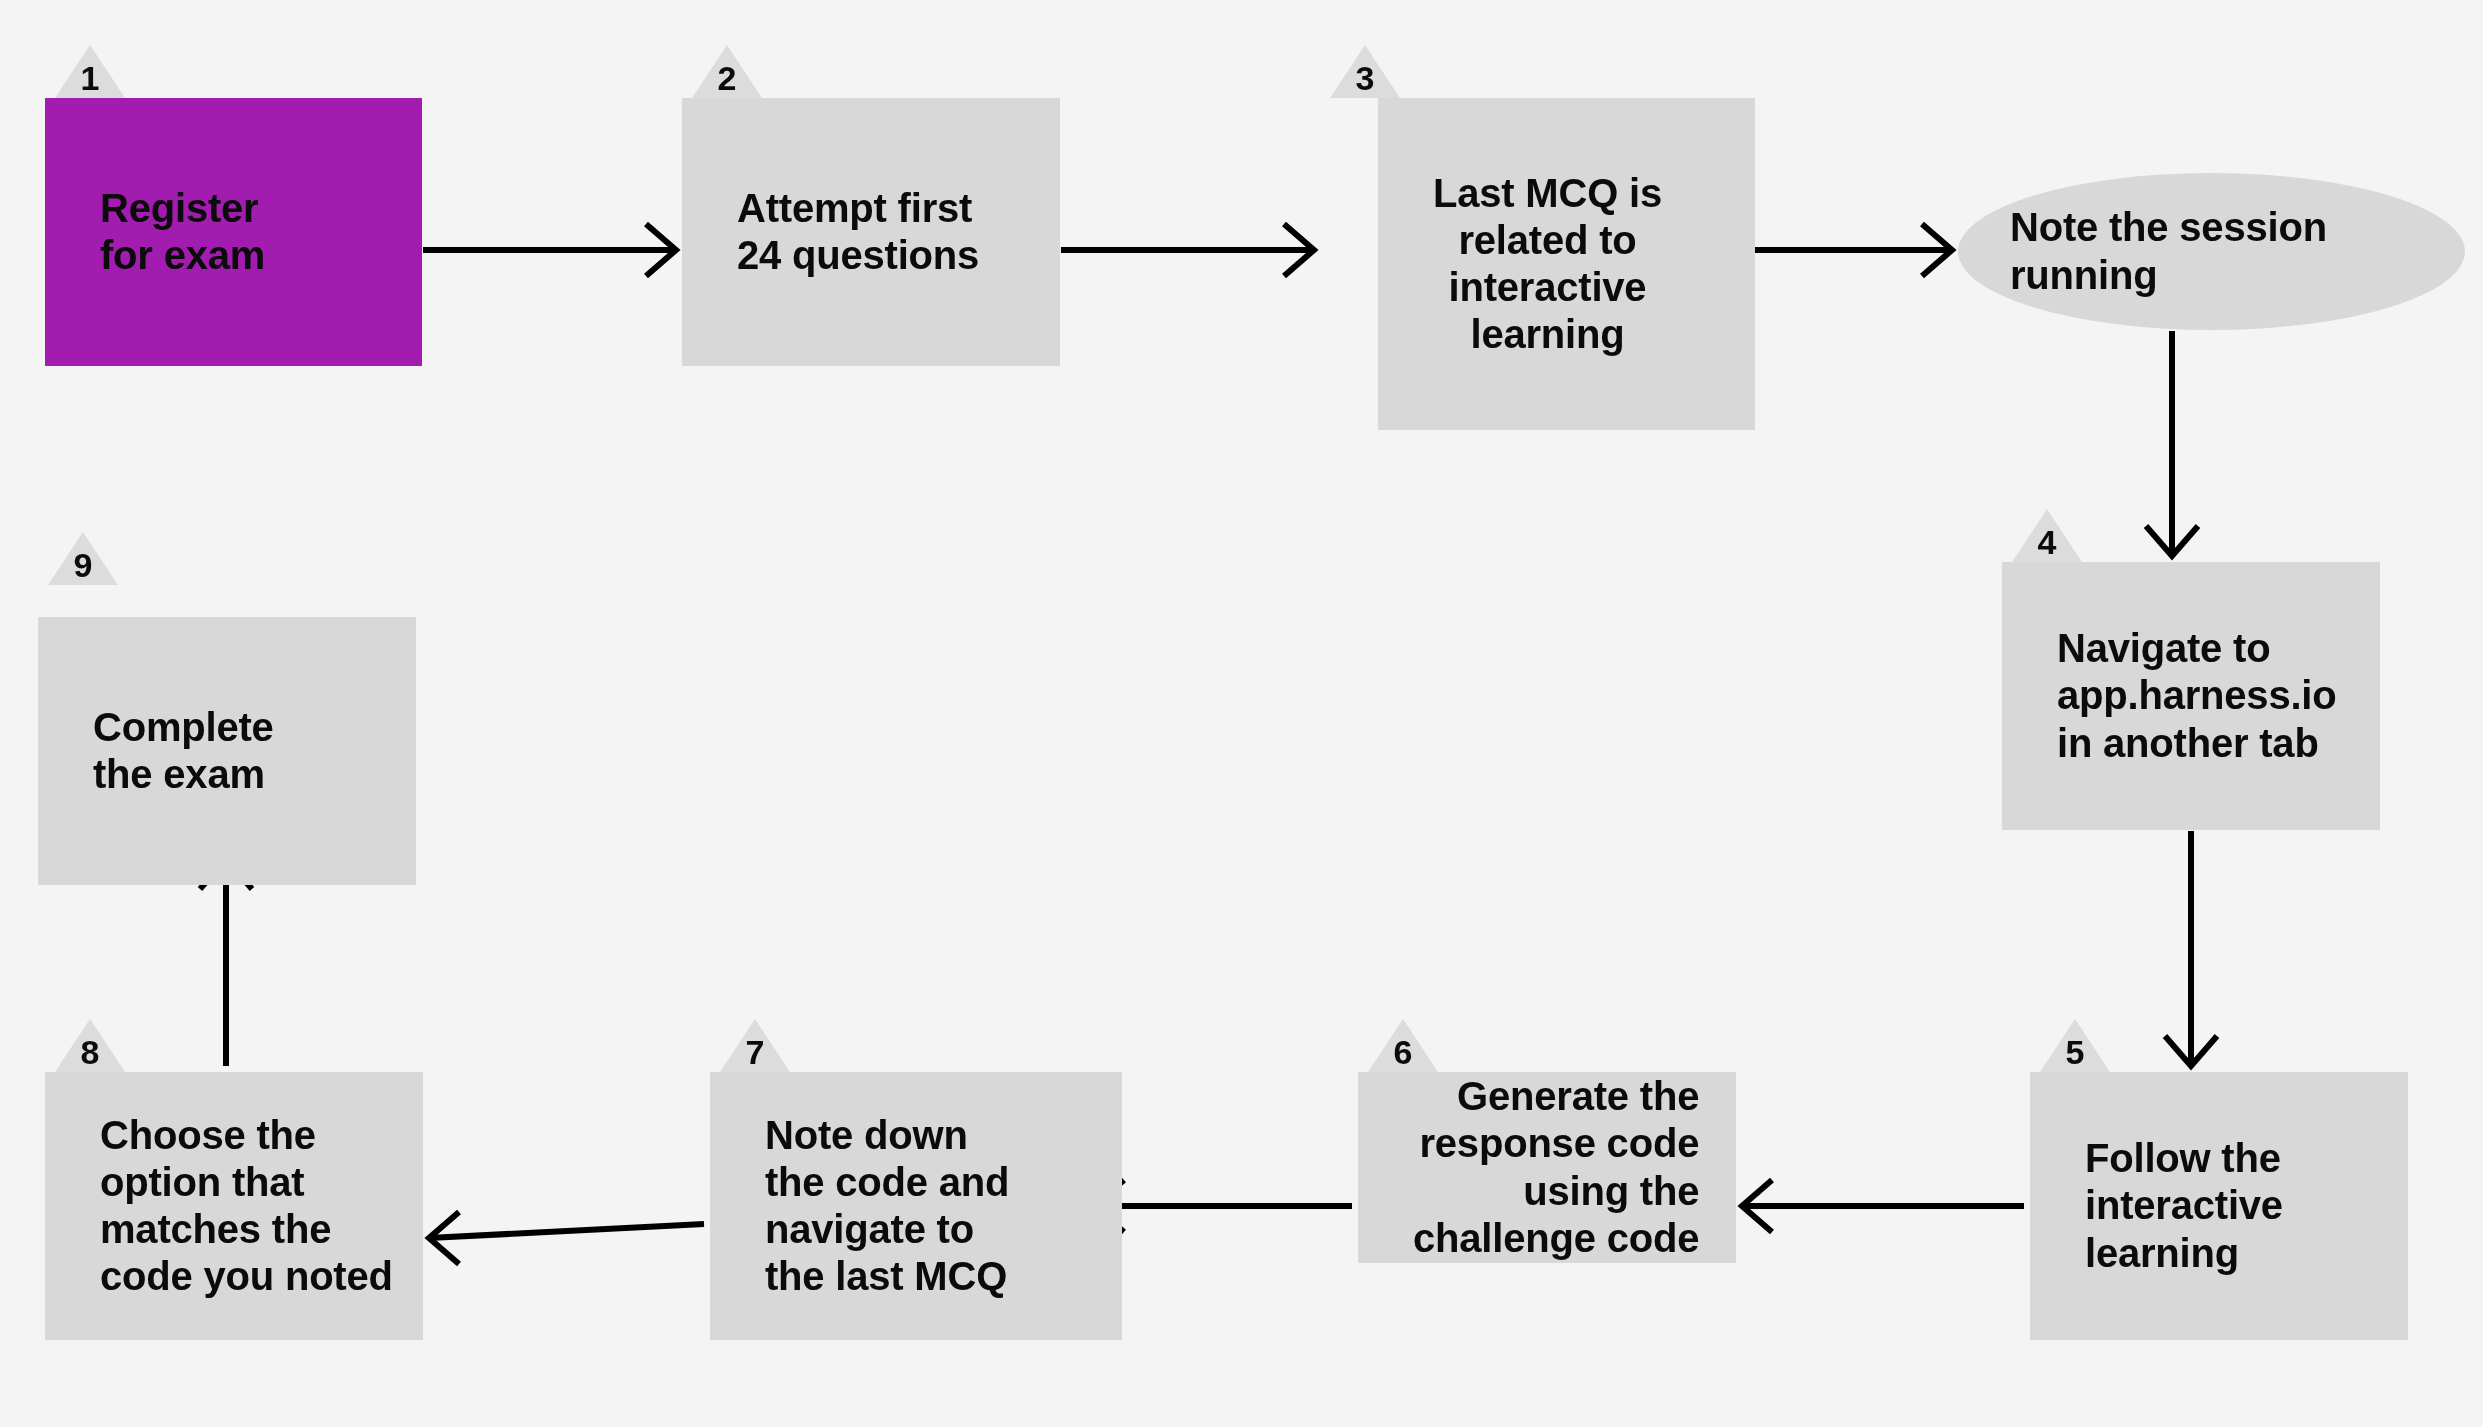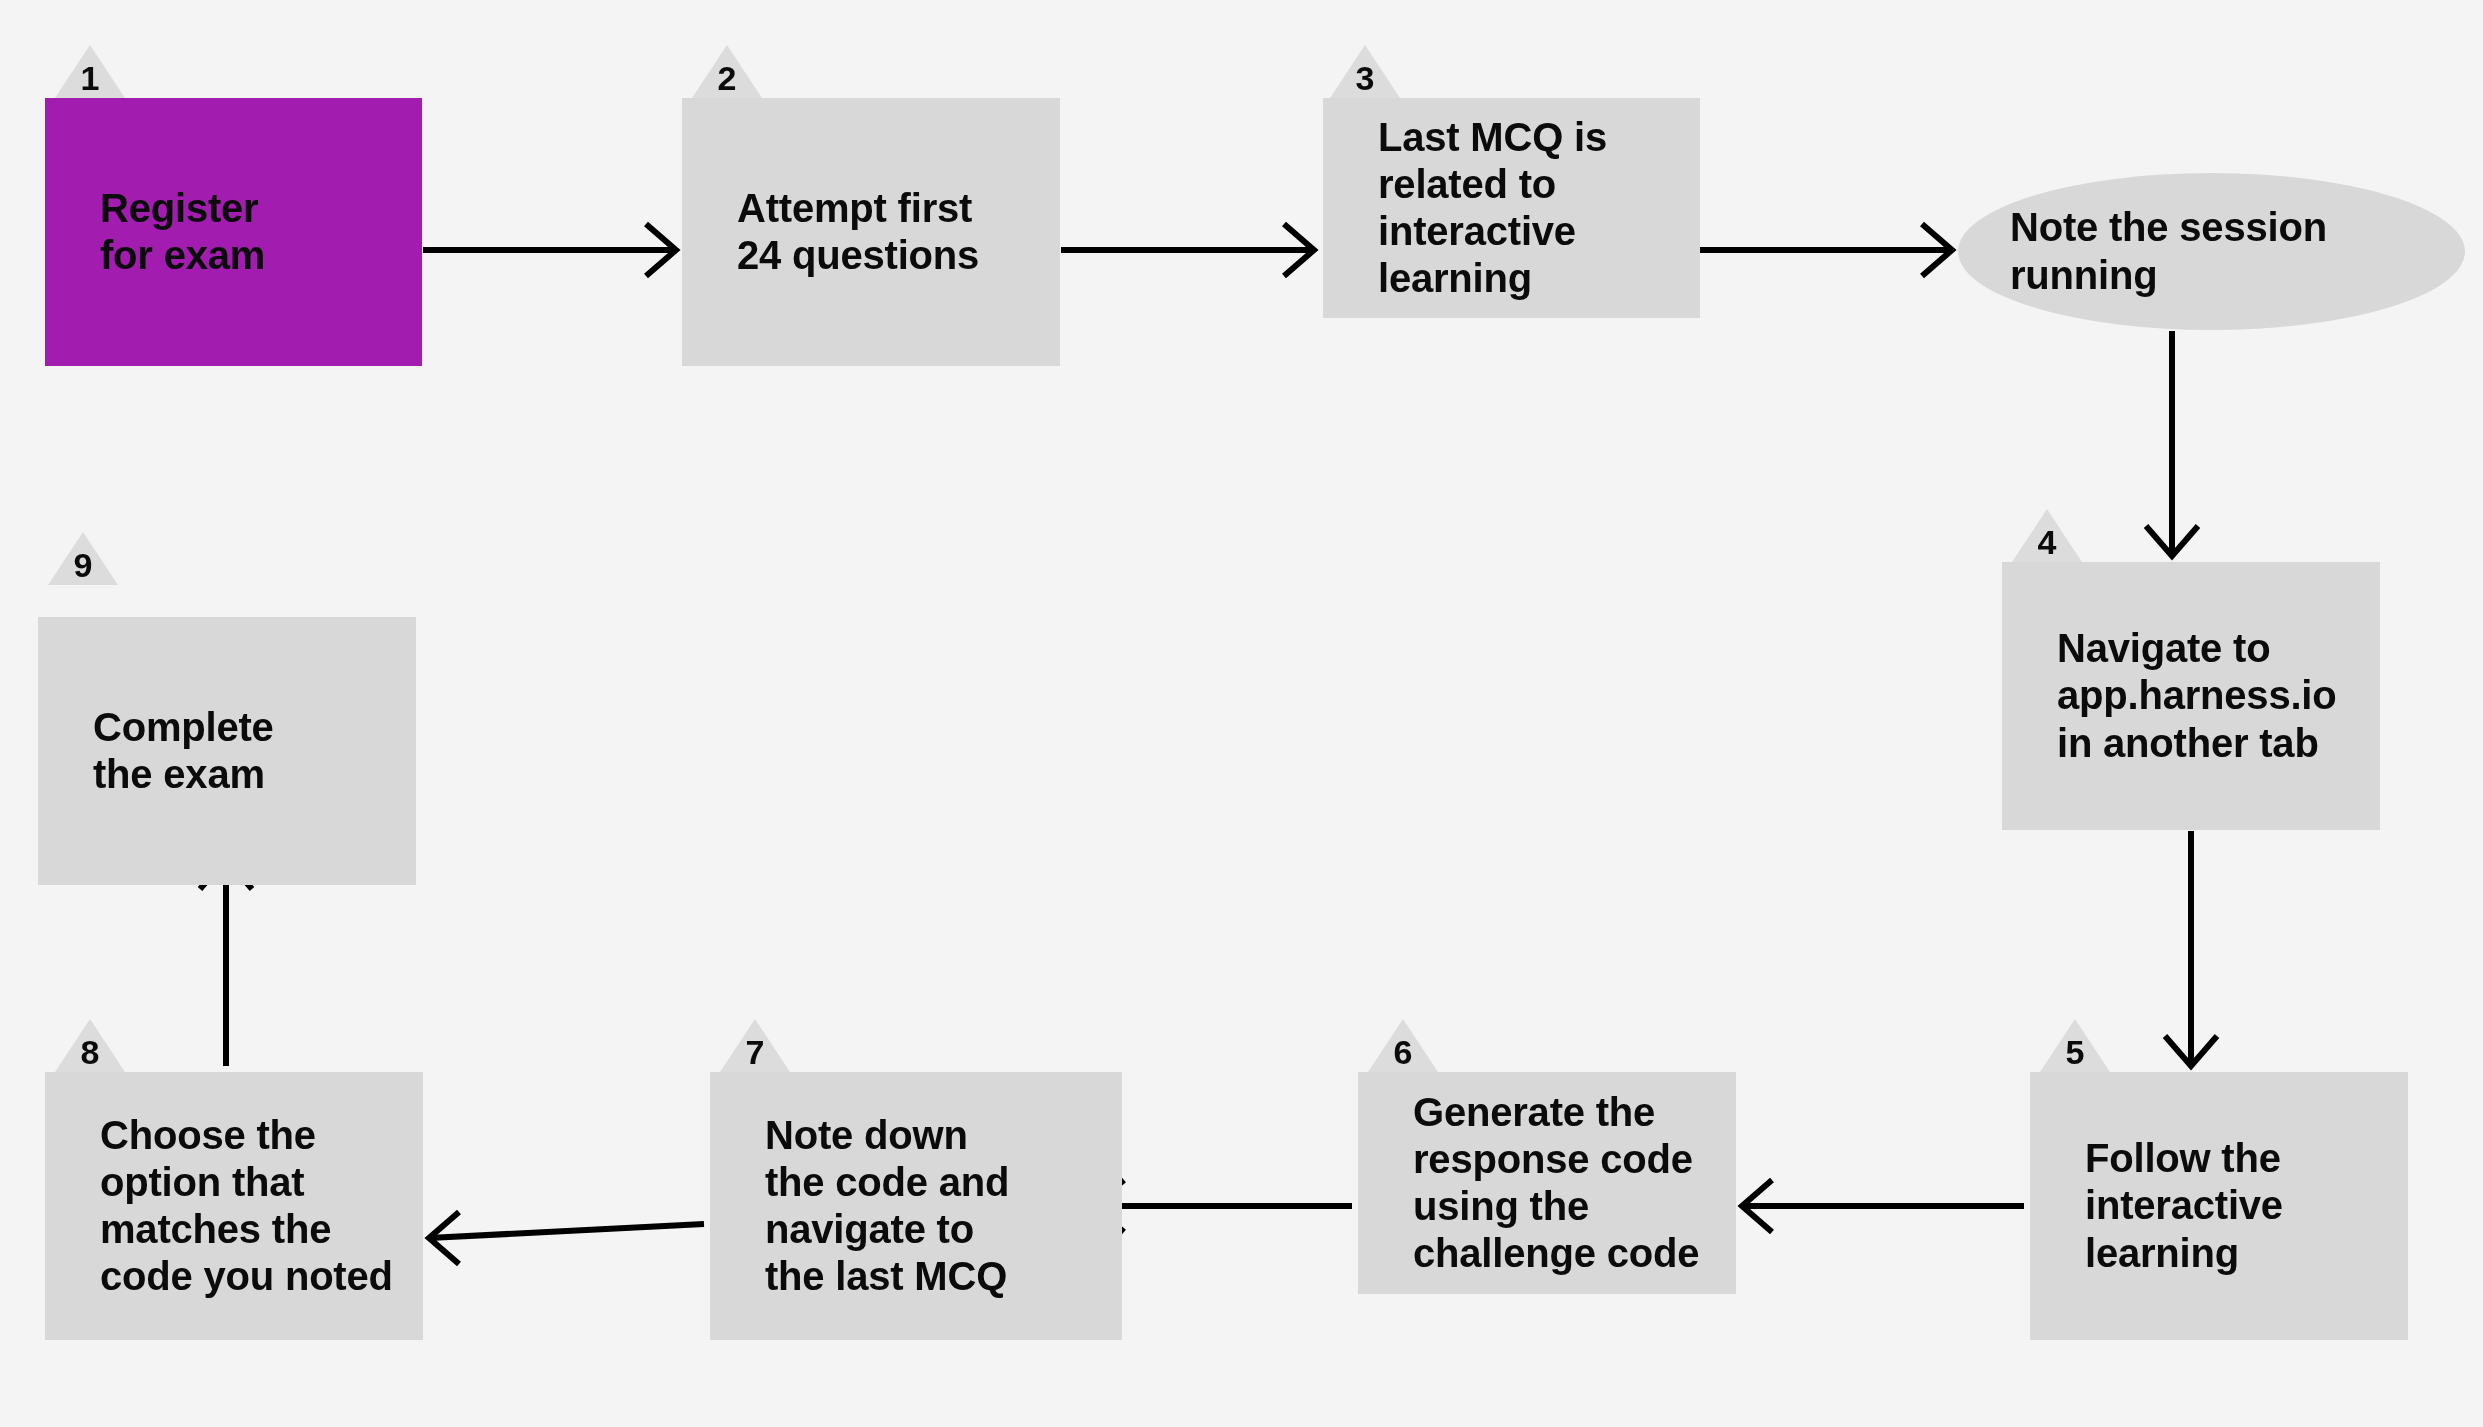--- a/index.html
+++ b/index.html
@@ -117,21 +117,21 @@
       <div class="badge" style="left: 55px; top: 45px; border-bottom-color: rgb(220, 220, 220);">
         <span class="badge-num">1</span>
       </div>
       <div class="node process" id="n2" style="left: 682px; top: 98px; width: 378px; height: 268px; background: rgb(216, 216, 216);">
         <div class="node-label">Attempt first
 24 questions</div>
       </div>
       <div class="badge" style="left: 692px; top: 45px; border-bottom-color: rgb(220, 220, 220);">
         <span class="badge-num">2</span>
       </div>
-      <div class="node process" id="n3" style="left: 1323px; top: 98px; width: 377px; height: 220px; background: rgb(216, 216, 216);">
+      <div class="node process" id="n3" style="left: 1378px; top: 98px; width: 377px; height: 332px; background: rgb(216, 216, 216); text-align: center;">
         <div class="node-label">Last MCQ is
 related to
 interactive
 learning</div>
       </div>
       <div class="badge" style="left: 1330px; top: 45px; border-bottom-color: rgb(220, 220, 220);">
         <span class="badge-num">3</span>
       </div>
       <div class="node terminator" id="n4" style="left: 1958px; top: 173px; width: 507px; height: 157px; background: rgb(216, 216, 216);">
         <div class="node-label">Note the session
@@ -146,21 +146,21 @@
         <span class="badge-num">4</span>
       </div>
       <div class="node process" id="n6" style="left: 2030px; top: 1072px; width: 378px; height: 268px; background: rgb(216, 216, 216);">
         <div class="node-label">Follow the
 interactive
 learning</div>
       </div>
       <div class="badge" style="left: 2040px; top: 1019px; border-bottom-color: rgb(220, 220, 220);">
         <span class="badge-num">5</span>
       </div>
-      <div class="node process" id="n7" style="left: 1358px; top: 1072px; width: 378px; height: 222px; background: rgb(216, 216, 216);">
+      <div class="node process" id="n7" style="left: 1358px; top: 1072px; width: 378px; height: 191px; background: rgb(216, 216, 216); text-align: right;">
         <div class="node-label">Generate the
 response code
 using the
 challenge code</div>
       </div>
       <div class="badge" style="left: 1368px; top: 1019px; border-bottom-color: rgb(220, 220, 220);">
         <span class="badge-num">6</span>
       </div>
       <div class="node process" id="n8" style="left: 710px; top: 1072px; width: 412px; height: 268px; background: rgb(216, 216, 216);">
         <div class="node-label">Note down

